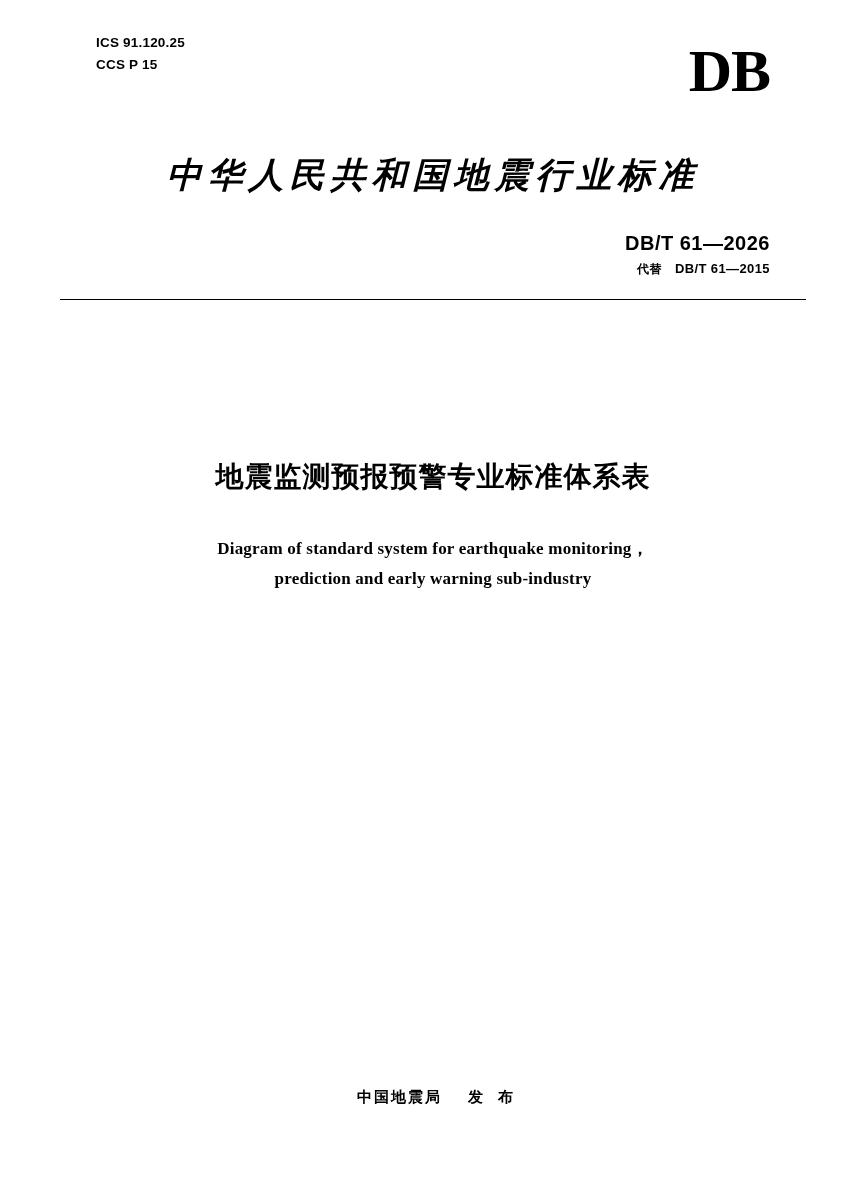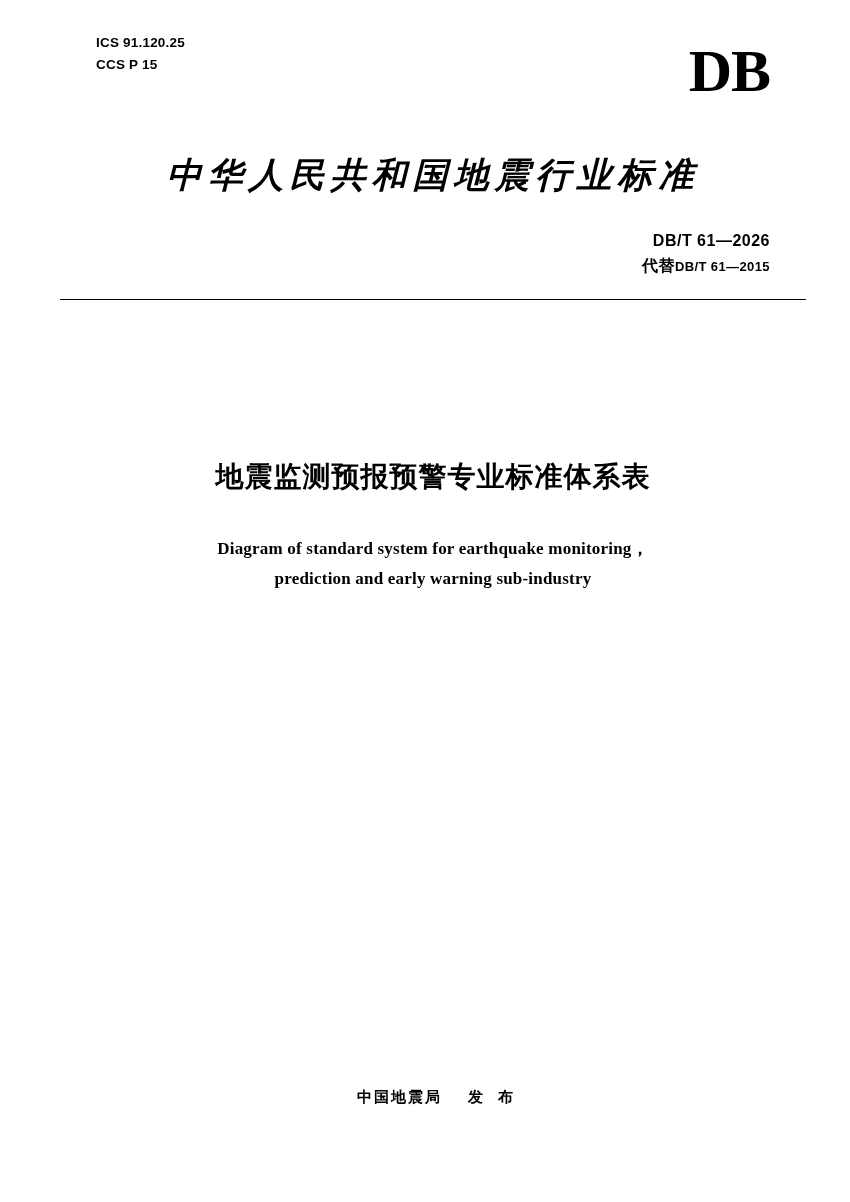--- a/index.html
+++ b/index.html
@@ -67,36 +67,36 @@
   
   .std-number {
     position: absolute;
     right: 96px;
     top: 232px;
     text-align: right;
     font-family: "Liberation Sans", sans-serif;
   }
   .std-number .num {
     font-weight: bold;
-    font-size: 16px;
+    font-size: 20px;
     letter-spacing: 0.5px;
     white-space: nowrap;
     margin-left: 35px;
   }
   .std-number .replaces {
     margin-top: 6px;
     font-weight: bold;
     font-size: 13px;
     letter-spacing: 0.4px;
     white-space: nowrap;
   }
   .std-number .replaces .label {
     font-family: "DejaVu Sans", sans-serif;
-    font-size: 16px;
-    margin-right: 0;
+    font-size: 12px;
+    margin-right: 13px;
   }
 
   
   .rule {
     position: absolute;
     left: 60px;
     right: 60px;
     top: 299px;
     height: 1px;
     background: #000;

